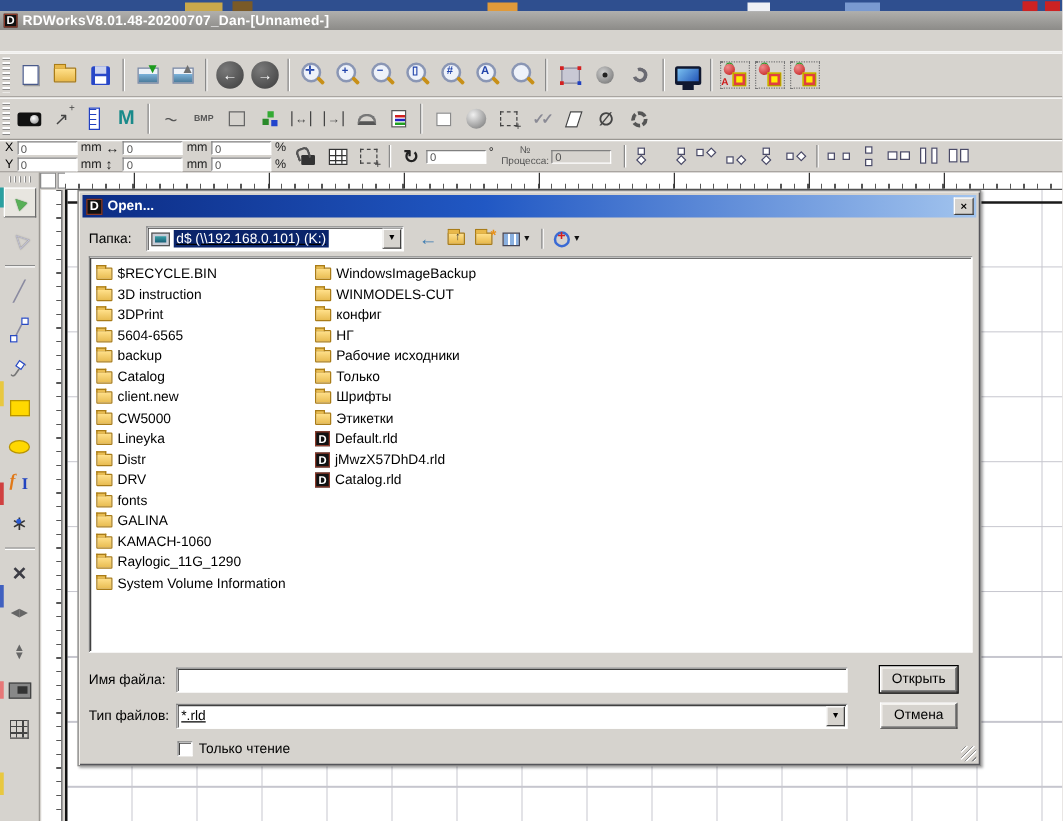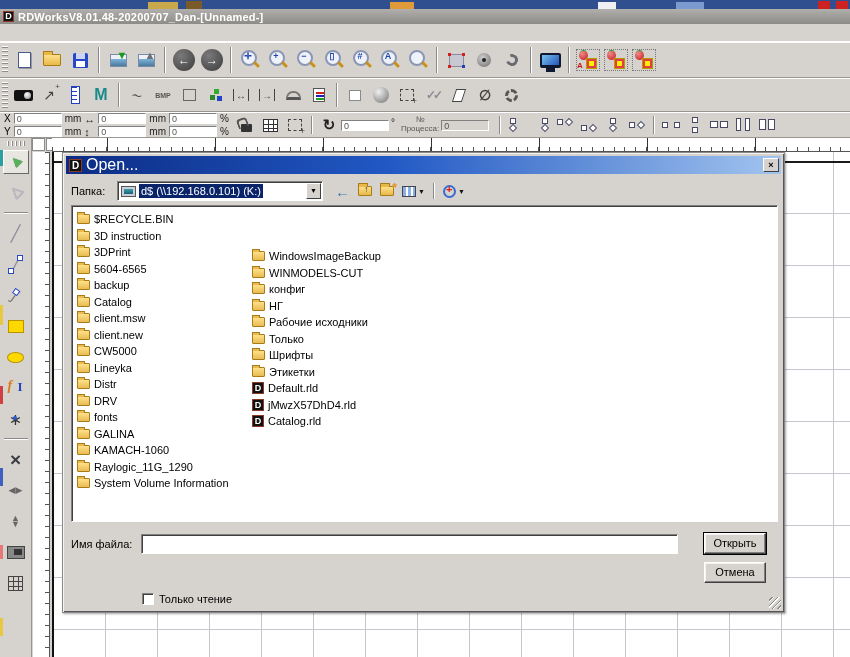--- a/index.html
+++ b/index.html
@@ -183,27 +183,27 @@
     background-image:repeating-linear-gradient(to right,#444 0 1px,transparent 1px 5px),
                      repeating-linear-gradient(to bottom,#444 0 1px,transparent 1px 5px); }
 
   
   .dialog { position:absolute; left:62px; top:152px; width:723px; height:461px; background:#d6d3ce;
     border:1px solid #8a8a8a; box-shadow:inset 1px 1px 0 #f4f2ee, inset -1px -1px 0 #55555a, 1px 1px 2px rgba(0,0,0,.35); z-index:10; }
   .dlg-titlebar { position:absolute; left:3px; top:3px; right:3px; height:18px; display:flex; align-items:center;
     background:linear-gradient(90deg,#0c2c84 0%,#2158c4 45%,#a2c4ee 100%); padding:0 2px 0 3px; }
   .dlg-ico { width:13px; height:13px; background:#111; border:1px solid #8b3a2a; color:#fff; font-weight:bold;
     font-size:10px; line-height:11px; text-align:center; margin-right:4px; }
-  .dlg-title { color:#fff; font-weight:normal; font-size:16px; flex:1; }
+  .dlg-title { color:#fff; font-weight:bold; font-size:11px; flex:1; }
   .dlg-close { width:16px; height:14px; background:#d6d3ce; border:1px solid; border-color:#fff #404040 #404040 #fff;
     font-size:9px; font-weight:bold; text-align:center; line-height:12px; }
   .folder-row { position:absolute; left:0; top:26px; width:100%; height:24px; display:flex; align-items:center; }
   .lbl-folder { margin-left:8px; width:46px; }
   .combo { position:relative; height:20px; background:#fff; border:1px solid; border-color:#808080 #fff #fff #808080;
-    box-shadow:inset 1px 1px 0 #404040; display:flex; align-items:center; padding-left:3px; }
+    box-shadow:inset 1px 1px 0 #404040; display:flex; align-items:center; padding-left:3px;text-decoration:underline; }
   .combo-folder { width:206px; }
   .combo-sel { background:#0a246a; color:#fff; padding:1px 2px; white-space:nowrap; }
   .combo-arrow { position:absolute; right:1px; top:1px; bottom:1px; width:15px; background:#d6d3ce;
     border:1px solid; border-color:#fff #404040 #404040 #fff; font-size:7px; text-align:center; line-height:14px; }
   .i-mycomp { position:relative; width:15px; height:11px; background:#caced8; border:1px solid #555; margin-right:3px; flex:0 0 15px; }
   .i-mycomp::before { content:""; position:absolute; left:2px; top:2px; right:2px; bottom:2px; background:linear-gradient(#3aa0a8,#1a6078); }
   .dlg-tools { display:flex; align-items:center; margin-left:12px; gap:8px; }
   .dt { display:flex; align-items:center; }
   .i-back { font-size:15px; font-weight:bold; color:#3a7ab0; }
   .i-up { position:relative; }
@@ -212,21 +212,21 @@
   .i-views { width:14px; height:11px; border:1px solid #445; background:repeating-linear-gradient(90deg,#8ab0e0 0 3px,#fff 3px 5px); }
   .caret { font-size:7px; margin-left:2px; color:#111; }
   .i-target { width:13px; height:13px; border:2px solid #3a6ad4; border-radius:50%; position:relative; }
   .i-target::after { content:"+"; position:absolute; left:1px; top:-4px; color:#d42020; font-size:11px; font-weight:bold; }
   .dlg-sep { width:2px; height:16px; border-left:1px solid #8a8a8a; border-right:1px solid #fff; }
 
   .listbox { position:absolute; left:8px; top:52px; width:707px; height:317px; background:#fff;
     border:1px solid; border-color:#808080 #fff #fff #808080; box-shadow:inset 1px 1px 0 #404040; overflow:hidden; }
   .fcol { position:absolute; top:5px; }
   .fcol1 { left:5px; width:172px; }
-  .fcol2 { left:180px; width:200px;margin-top:37px; }
+  .fcol2 { left:180px; width:200px; }
   .fitem { height:16.5px; display:flex; align-items:center; white-space:nowrap; }
   .ficon { flex:0 0 13px; width:13px; height:10px; margin-right:4px; position:relative;
     background:linear-gradient(#ffe08a,#e8bc52); border:1px solid #a97c18; border-radius:1px; }
   .ficon::before { content:""; position:absolute; left:-1px; top:-3px; width:6px; height:2px;
     background:#e8bc52; border:1px solid #a97c18; border-bottom:none; }
   .fitem.rld .ficon { background:#111; border:1px solid #8b3a2a; height:12px; width:12px; flex-basis:12px; border-radius:0; }
   .fitem.rld .ficon::before { content:"D"; position:static; display:block; width:auto; height:auto; border:none;
     background:none; color:#fff; font-weight:bold; font-size:9px; line-height:11px; text-align:center; }
 
   .frow { position:absolute; left:0; width:100%; display:flex; align-items:center; }
@@ -680,24 +680,20 @@
           <div class="fitem">
           <span class="ficon"></span>
           <span>backup</span>
         </div>
           <div class="fitem">
           <span class="ficon"></span>
           <span>Catalog</span>
         </div>
           <div class="fitem">
           <span class="ficon"></span>
-          <span>client.msw</span>
-        </div>
-          <div class="fitem">
-          <span class="ficon"></span>
           <span>client.new</span>
         </div>
           <div class="fitem">
           <span class="ficon"></span>
           <span>CW5000</span>
         </div>
           <div class="fitem">
           <span class="ficon"></span>
           <span>Lineyka</span>
         </div>
@@ -777,20 +773,27 @@
         </div>
         </div>
     </div>
 
     <div class="frow frow1">
       <span class="lbl flabel">Имя файла:</span>
       <input class="input-name" type="text" value="" style="">
     </div>
     <div class="dlg-btn btn-open">Открыть</div>
 
+    <div class="frow frow2">
+      <span class="lbl flabel">Тип файлов:</span>
+      <div class="combo combo-type">
+        <span>*.rld</span>
+        <span class="combo-arrow">▼</span>
+      </div>
+    </div>
     <div class="dlg-btn btn-cancel">Отмена</div>
 
     <div class="frow frow3">
       <span class="checkbox"></span>
       <span class="lbl">Только чтение</span>
     </div>
 
     <div class="dlg-grip"></div>
   </div>
 

